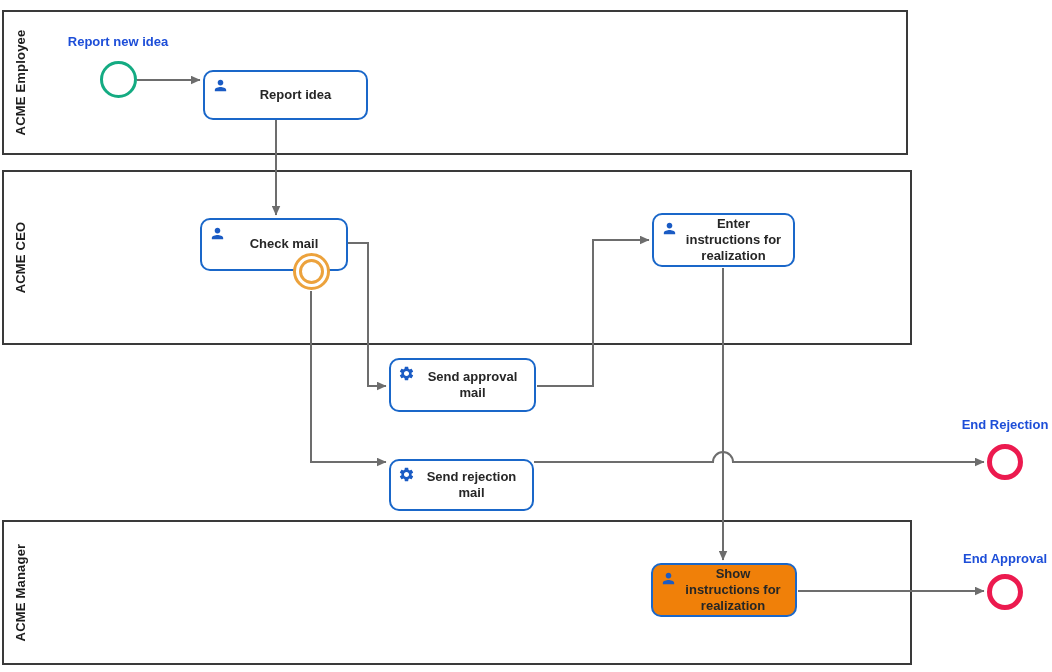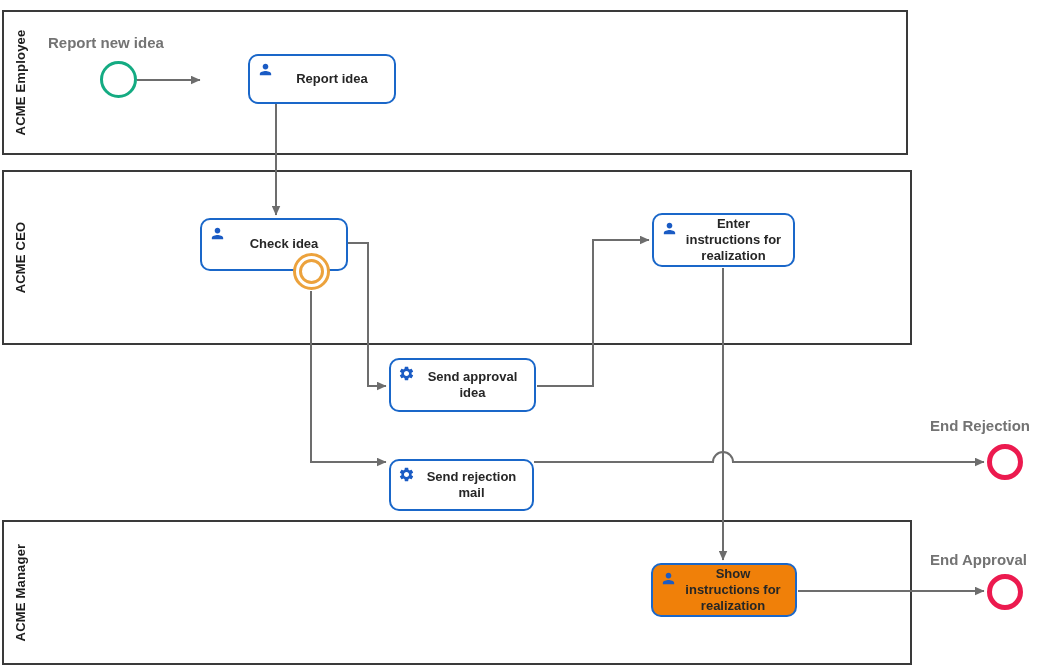--- a/index.html
+++ b/index.html
@@ -33,21 +33,21 @@
   .task .task-icon svg{width:17px;height:17px;fill:var(--icon_blue);}
 
   
   .event{position:absolute;z-index:4;border-radius:50%;background:#fff;}
   .event.start{width:37px;height:37px;border:3px solid var(--start_green);}
   .event.end{width:36px;height:36px;border:5px solid var(--end_red);}
   .event.boundary{width:37px;height:37px;border:3px solid var(--boundary_orange);
                   display:flex;align-items:center;justify-content:center;}
   .event.boundary .inner{width:25px;height:25px;border:3px solid var(--boundary_orange);border-radius:50%;background:transparent;}
 
-  .free-label{position:absolute;z-index:5;font-weight:bold;font-size:15px;color:#737373;text-align:left;white-space:nowrap;}
+  .free-label{position:absolute;z-index:5;font-weight:bold;font-size:13px;color:#1d4ed8;text-align:center;white-space:nowrap;}
 </style>
 </head>
 <body>
 
 <div class="canvas">
 
   <div class="lane" style="left:2px;top:10px;width:906px;height:145px;">
     <div class="lane-label-wrap">
         <span>ACME Employee</span>
       </div>
@@ -75,45 +75,45 @@
     <path class="flow" marker-end="url(#arrow)" d="M537,386 L593,386 L593,240 L649,240"></path>
     <path class="flow" marker-end="url(#arrow)" d="M311,291 L311,462 L386,462"></path>
     <path class="flow" marker-end="url(#arrow)" d="M534,462 L713,462 A10,10 0 0 1 733,462 L984,462"></path>
     <path class="flow" marker-end="url(#arrow)" d="M723,268 L723,560"></path>
     <path class="flow" marker-end="url(#arrow)" d="M798,591 L984,591"></path>
   </svg>
 
   <div class="free-label" style="left:48px;top:34px;width:140px;">Report new idea</div>
   <div class="event start" style="left:100px;top:61px;"></div>
 
-  <div class="task" style="left:203px;top:54px;width:148px;height:50px;margin-left:45px;">
+  <div class="task" style="left:203px;top:70px;width:165px;height:50px;">
     <span class="task-icon">
       <svg viewBox="0 0 24 24">
           <path d="M12 12c2.21 0 4-1.79 4-4s-1.79-4-4-4-4 1.79-4 4 1.79 4 4 4zm0 2c-2.67 0-8 1.34-8 4v2h16v-2c0-2.66-5.33-4-8-4z"></path>
         </svg>
     </span>
     <span>Report idea</span>
   </div>
 
   <div class="task" style="left:200px;top:218px;width:148px;height:53px;">
     <span class="task-icon">
       <svg viewBox="0 0 24 24">
           <path d="M12 12c2.21 0 4-1.79 4-4s-1.79-4-4-4-4 1.79-4 4 1.79 4 4 4zm0 2c-2.67 0-8 1.34-8 4v2h16v-2c0-2.66-5.33-4-8-4z"></path>
         </svg>
     </span>
-    <span>Check idea</span>
+    <span>Check mail</span>
   </div>
 
   <div class="task" style="left:389px;top:358px;width:147px;height:54px;">
     <span class="task-icon">
       <svg viewBox="0 0 24 24">
           <path d="M19.14,12.94c0.04-0.3,0.06-0.61,0.06-0.94c0-0.32-0.02-0.64-0.07-0.94l2.03-1.58c0.18-0.14,0.23-0.41,0.12-0.61 l-1.92-3.32c-0.12-0.22-0.37-0.29-0.59-0.22l-2.39,0.96c-0.5-0.38-1.03-0.7-1.62-0.94L14.4,2.81c-0.04-0.24-0.24-0.41-0.48-0.41 h-3.84c-0.24,0-0.43,0.17-0.47,0.41L9.25,5.35C8.66,5.59,8.12,5.92,7.63,6.29L5.24,5.33c-0.22-0.08-0.47,0-0.59,0.22L2.74,8.87 C2.62,9.08,2.66,9.34,2.86,9.48l2.03,1.58C4.84,11.36,4.8,11.69,4.8,12s0.02,0.64,0.07,0.94l-2.03,1.58 c-0.18,0.14-0.23,0.41-0.12,0.61l1.92,3.32c0.12,0.22,0.37,0.29,0.59,0.22l2.39-0.96c0.5,0.38,1.03,0.7,1.62,0.94l0.36,2.54 c0.05,0.24,0.24,0.41,0.48,0.41h3.84c0.24,0,0.44-0.17,0.47-0.41l0.36-2.54c0.59-0.24,1.13-0.56,1.62-0.94l2.39,0.96 c0.22,0.08,0.47,0,0.59-0.22l1.92-3.32c0.12-0.22,0.07-0.47-0.12-0.61L19.14,12.94z M12,15.6c-1.98,0-3.6-1.62-3.6-3.6 s1.62-3.6,3.6-3.6s3.6,1.62,3.6,3.6S13.98,15.6,12,15.6z"></path>
         </svg>
     </span>
-    <span>Send approval idea</span>
+    <span>Send approval mail</span>
   </div>
 
   <div class="task" style="left:389px;top:459px;width:145px;height:52px;text-align:center;">
     <span class="task-icon">
       <svg viewBox="0 0 24 24">
           <path d="M19.14,12.94c0.04-0.3,0.06-0.61,0.06-0.94c0-0.32-0.02-0.64-0.07-0.94l2.03-1.58c0.18-0.14,0.23-0.41,0.12-0.61 l-1.92-3.32c-0.12-0.22-0.37-0.29-0.59-0.22l-2.39,0.96c-0.5-0.38-1.03-0.7-1.62-0.94L14.4,2.81c-0.04-0.24-0.24-0.41-0.48-0.41 h-3.84c-0.24,0-0.43,0.17-0.47,0.41L9.25,5.35C8.66,5.59,8.12,5.92,7.63,6.29L5.24,5.33c-0.22-0.08-0.47,0-0.59,0.22L2.74,8.87 C2.62,9.08,2.66,9.34,2.86,9.48l2.03,1.58C4.84,11.36,4.8,11.69,4.8,12s0.02,0.64,0.07,0.94l-2.03,1.58 c-0.18,0.14-0.23,0.41-0.12,0.61l1.92,3.32c0.12,0.22,0.37,0.29,0.59,0.22l2.39-0.96c0.5,0.38,1.03,0.7,1.62,0.94l0.36,2.54 c0.05,0.24,0.24,0.41,0.48,0.41h3.84c0.24,0,0.44-0.17,0.47-0.41l0.36-2.54c0.59-0.24,1.13-0.56,1.62-0.94l2.39,0.96 c0.22,0.08,0.47,0,0.59-0.22l1.92-3.32c0.12-0.22,0.07-0.47-0.12-0.61L19.14,12.94z M12,15.6c-1.98,0-3.6-1.62-3.6-3.6 s1.62-3.6,3.6-3.6s3.6,1.62,3.6,3.6S13.98,15.6,12,15.6z"></path>
         </svg>
     </span>
     <span>Send rejection mail</span>
   </div>

